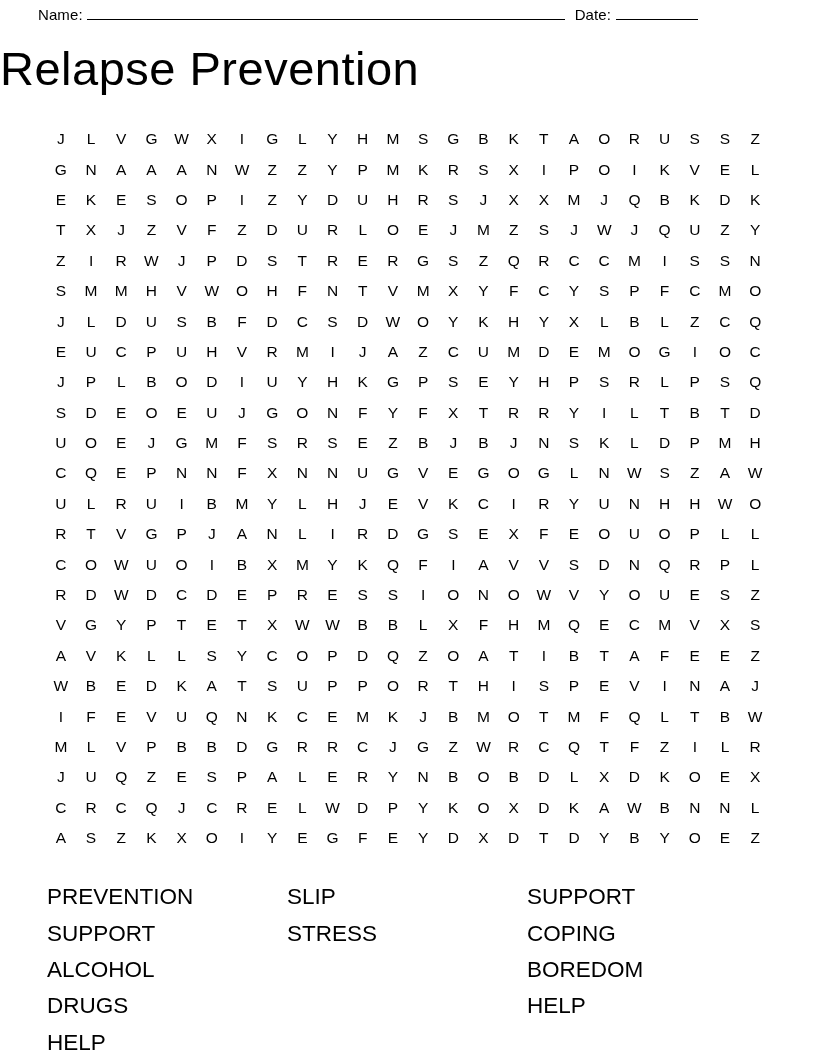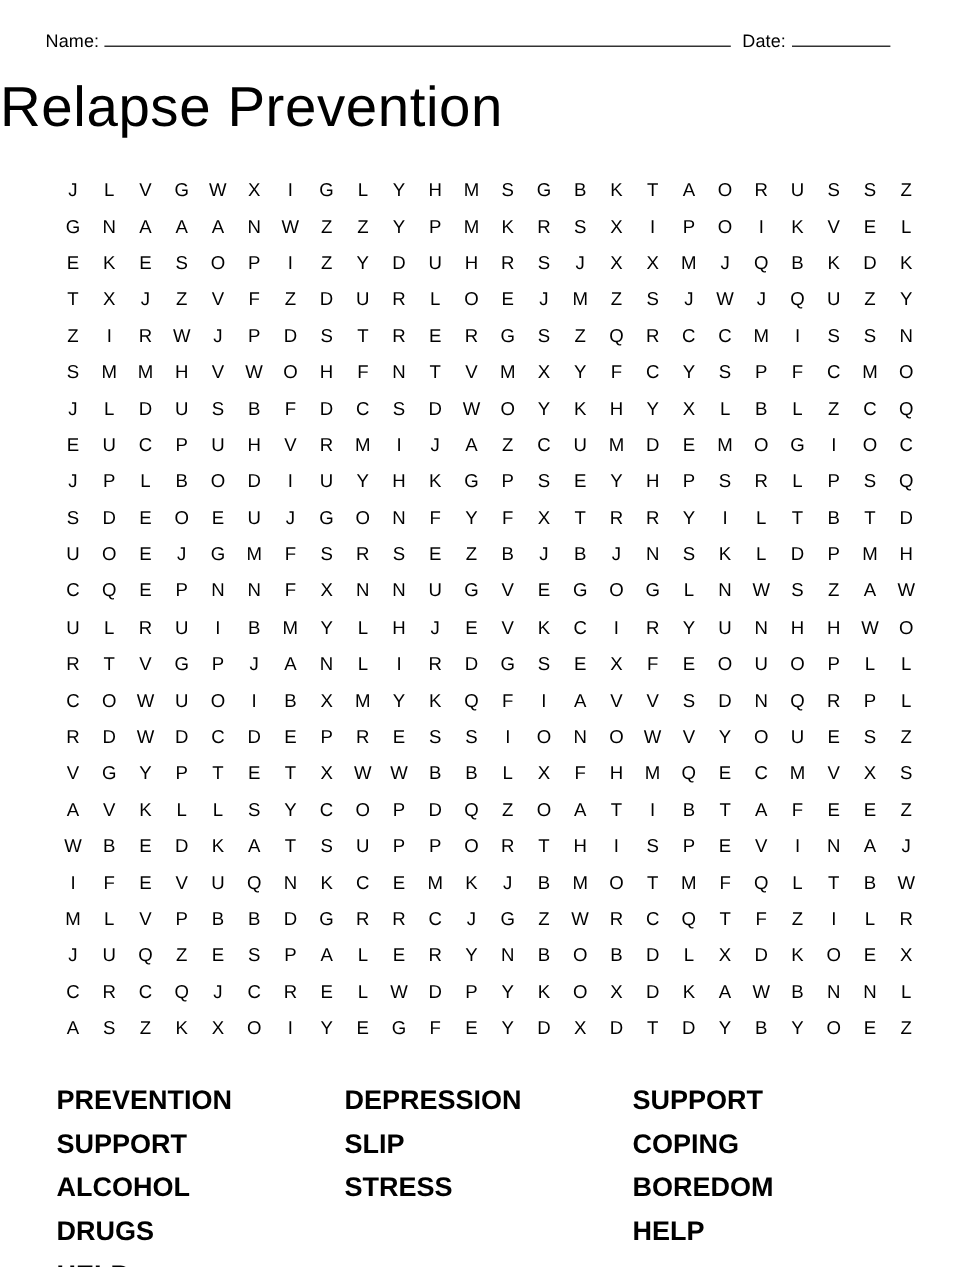--- a/index.html
+++ b/index.html
@@ -20,24 +20,23 @@
     width: 816px;
     height: 1056px;
     padding: 0;
     position: relative;
   }
 
   
   .header-row {
     display: flex;
     align-items: baseline;
-    padding: 6px 74px 0 38px;
+    padding: 6px 118px 0 38px;
     font-size: 15px;
     letter-spacing: 0.1px;
-    margin-top: 20px;
   }
   .name-label { white-space: nowrap; }
   .name-rule {
     flex: 1 1 auto;
     border-bottom: 1.3px solid #000;
     margin: 0 6px 3px 4px;
     height: 11px;
   }
   .date-label { white-space: nowrap; margin-left: 4px; }
   .date-rule {
@@ -81,21 +80,21 @@
   .wordlist {
     margin-top: 26px;
     padding-left: 47px;
     padding-right: 47px;
     display: grid;
     grid-template-columns: 240px 240px auto;
     font-size: 22.5px;
     line-height: 1.62;
   }
   .wl-col { }
-  .wl-word { white-space: nowrap; font-weight: bold; }
+  .wl-word { white-space: nowrap; }
 </style>
 </head>
 <body>
 
 <div class="page">
 
   <div class="header-row">
     <span class="name-label">Name:</span>
     <span class="name-rule"></span>
     <span class="date-label">Date:</span>
@@ -687,21 +686,20 @@
 
   <div class="wordlist" id="wordlist">
       <div class="wl-col">
         <div class="wl-word">PREVENTION</div>
         <div class="wl-word">SUPPORT</div>
         <div class="wl-word">ALCOHOL</div>
         <div class="wl-word">DRUGS</div>
         <div class="wl-word">HELP</div>
       </div>
       <div class="wl-col">
-        <div class="wl-word">DEPRESSION</div>
         <div class="wl-word">SLIP</div>
         <div class="wl-word">STRESS</div>
       </div>
       <div class="wl-col">
         <div class="wl-word">SUPPORT</div>
         <div class="wl-word">COPING</div>
         <div class="wl-word">BOREDOM</div>
         <div class="wl-word">HELP</div>
       </div>
     </div>

